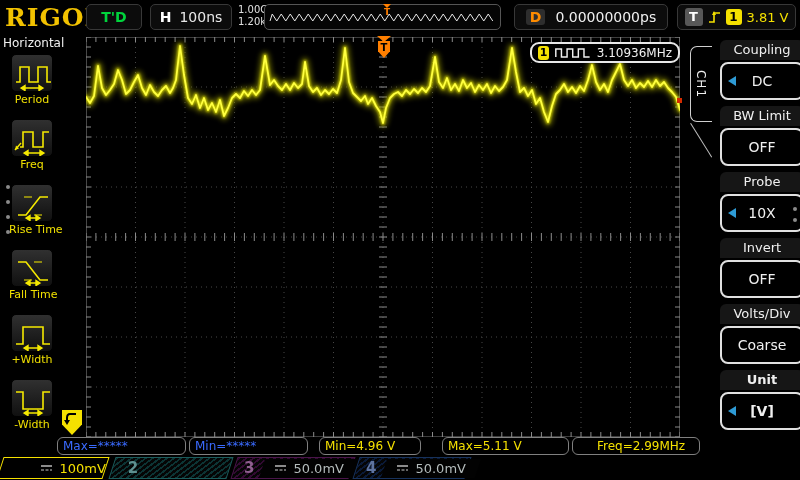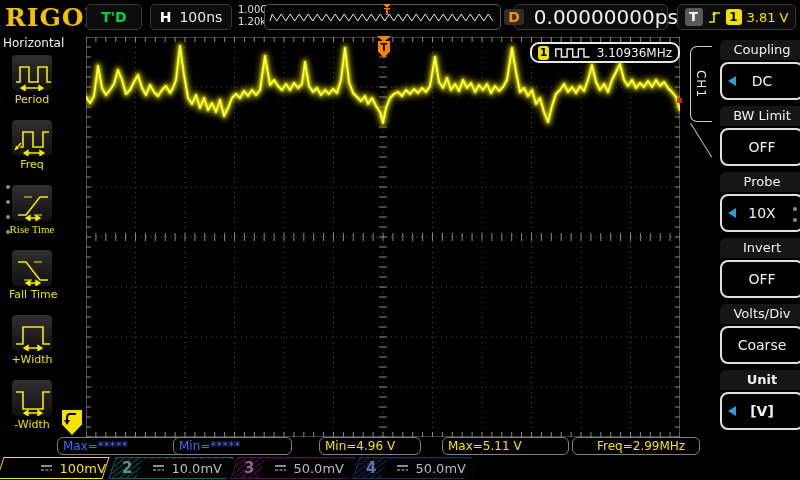--- a/index.html
+++ b/index.html
@@ -25,21 +25,21 @@
   #preview { left:264px; width:237px; background:#050505; border-color:#555; }
   #preview svg { position:absolute; left:2px; top:2px; }
   #ptrig { position:absolute; left:117px; top:-1px; width:10px; height:12px; color:#ff7f00;
            font-size:9px; font-weight:bold; text-align:center; }
   #ptrig::before { content:""; position:absolute; left:1px; top:0; border-left:4px solid transparent;
            border-right:4px solid transparent; border-top:4px solid #ff7f00; }
   #ptrig .pt { position:relative; top:3px; }
   #dbox { left:514px; width:154px; gap:10px; }
   #dbox .dletter { color:#ff8c00; font-weight:bold; font-size:14px; background:#2e2e2e;
                    padding:0 4px; border-radius:3px; }
-  #dbox .dval { color:#f0f0f0; font-size:20px; }
+  #dbox .dval { color:#f0f0f0; font-size:14px; }
   #tbox { left:677px; width:119px; gap:5px; }
   #tbox .tletter { color:#fff; font-weight:bold; font-size:13px; background:#585858;
                    width:18px; height:18px; border-radius:3px; text-align:center; line-height:18px; }
   #tbox .tch { color:#000; font-weight:bold; font-size:12px; background:#f5e100;
                width:16px; height:16px; border-radius:3px; text-align:center; line-height:16px; }
   #tbox .tval { color:#f5e100; font-size:13px; }
   
   #leftmenu { position:absolute; left:0; top:34px; width:57px; height:420px; background:#000; }
   #lefttitle { color:#f0f0f0; font-size:12px; padding:2px 0 0 3px; }
   .lkey { position:absolute; left:9px; width:46px; text-align:center; cursor:pointer; }
@@ -161,21 +161,21 @@
       </div>
       <div class="lkey" style="top: 85px;">
         <div class="ibox"><svg width="40" height="36" viewBox="0 0 40 36">
             <path d="M8,27 h3 v-15 h10 v15 h10 v-15 h6" fill="none" stroke="#f5e900" stroke-width="1.6"></path>
             <path d="M3,30 l6,-7" stroke="#f5e900" stroke-width="1.4"></path>
             <path d="M3,30 l1,-4.5 l3,3 z" fill="#f5e900"></path>
             <path d="M12,33 h20 M12,33 l4,-2.5 v5 z M32,33 l-4,-2.5 v5 z" stroke="#f5e900" stroke-width="1.4" fill="#f5e900"></path>
           </svg></div>
         <div class="llabel">Freq</div>
       </div>
-      <div class="lkey" style="top: 150px; font-family: Liberation Serif, serif;">
+      <div class="lkey" style="top: 150px;">
         <div class="ibox"><svg width="40" height="36" viewBox="0 0 40 36">
             <path d="M6,30 h8 l14,-18 h8" fill="none" stroke="#f5e900" stroke-width="1.6"></path>
             <path d="M12,12 h8 M22,30 h8" stroke="#f5e900" stroke-width="1.2"></path>
             <path d="M14,33 h14 M14,33 l4,-2.5 v5 z M28,33 l-4,-2.5 v5 z" stroke="#f5e900" stroke-width="1.4" fill="#f5e900"></path>
           </svg></div>
         <div class="llabel">Rise Time</div>
       </div>
       <div class="lkey" style="top: 215px;">
         <div class="ibox"><svg width="40" height="36" viewBox="0 0 40 36">
             <path d="M6,12 h8 l14,18 h8" fill="none" stroke="#f5e900" stroke-width="1.6"></path>
@@ -611,21 +611,21 @@
         <div class="rval">
           <span class="arrow"></span>
           <span>[V]</span>
         </div>
       </div>
     </div>
   <div class="rdot" style="top:207px"></div>
   <div class="rdot" style="top:218px"></div>
 
   <div class="meas" style="left: 57px; width: 129px; color: rgb(58, 107, 255);">Max=*****</div>
-  <div class="meas" style="left: 173px; width: 119px; color: rgb(58, 107, 255);">Min=*****</div>
+  <div class="meas" style="left: 189px; width: 119px; color: rgb(58, 107, 255);">Min=*****</div>
   <div class="meas" style="left: 319px; width: 102px; color: rgb(245, 225, 0);">Min=4.96 V</div>
   <div class="meas" style="left: 442px; width: 127px; color: rgb(245, 225, 0);">Max=5.11 V</div>
   <div class="meas" style="left: 572px; width: 128px; color: rgb(245, 225, 0); padding-left: 24px;">Freq=2.99MHz</div>
 
   <div id="chanbar">
     <div class="chan active" style="left: 0px; width: 106px; --c: #f5e100; --dim: #3a3a00; --edge: #f5e100; --numc: #000000;">
         <div class="bg"></div>
         <div class="content">
           <span class="num">1</span>
           <span class="pill">
@@ -634,27 +634,20 @@
               <path d="M1,7 H4 M5.5,7 H8.5 M10,7 H12" stroke="#c8c8c8" stroke-width="1.2"></path>
             </svg>
             <span class="scale">100mV</span>
           </span>
         </div>
       </div>
     <div class="chan inactive" style="left: 112px; width: 118px; --c: #00c8c8; --dim: #0c3434; --edge: #1b5c5c; --numc: #5f9090;">
         <div class="bg"></div>
         <div class="content">
           <span class="num">2</span>
-          <span class="pill">
-            <svg width="13" height="10" viewBox="0 0 13 10">
-              <path d="M1,3 H12" stroke="#c8c8c8" stroke-width="1.4"></path>
-              <path d="M1,7 H4 M5.5,7 H8.5 M10,7 H12" stroke="#c8c8c8" stroke-width="1.2"></path>
-            </svg>
-            <span class="scale">10.0mV</span>
-          </span>
         </div>
       </div>
     <div class="chan inactive" style="left: 234px; width: 118px; --c: #c800c8; --dim: #320a32; --edge: #4a154a; --numc: #8f5f8f;">
         <div class="bg"></div>
         <div class="content">
           <span class="num">3</span>
           <span class="pill">
             <svg width="13" height="10" viewBox="0 0 13 10">
               <path d="M1,3 H12" stroke="#c8c8c8" stroke-width="1.4"></path>
               <path d="M1,7 H4 M5.5,7 H8.5 M10,7 H12" stroke="#c8c8c8" stroke-width="1.2"></path>

